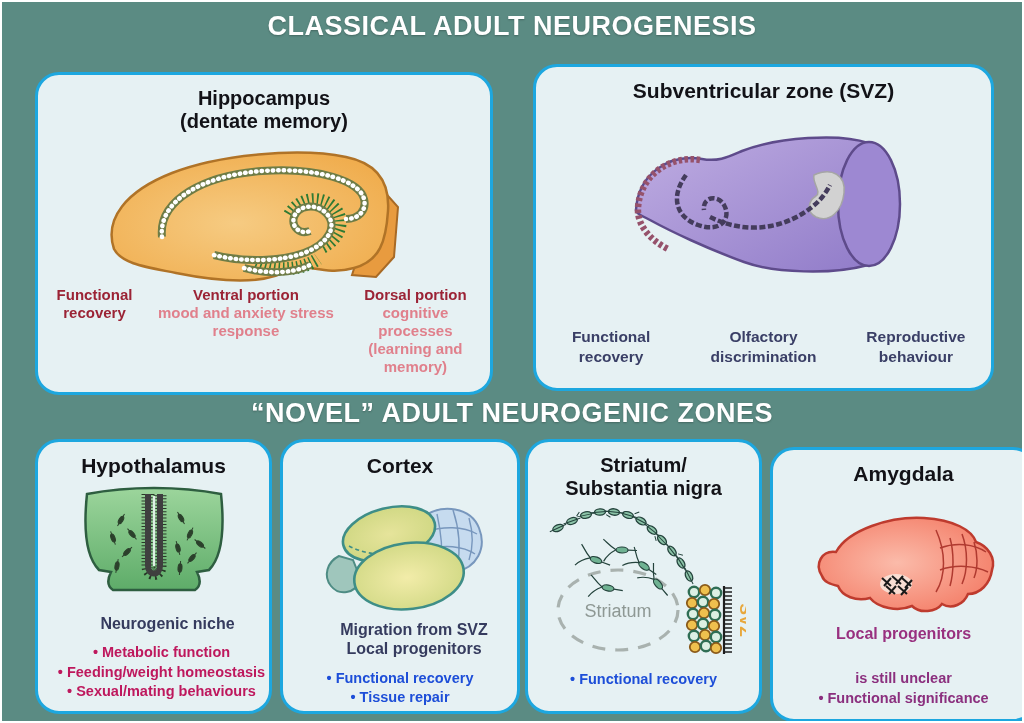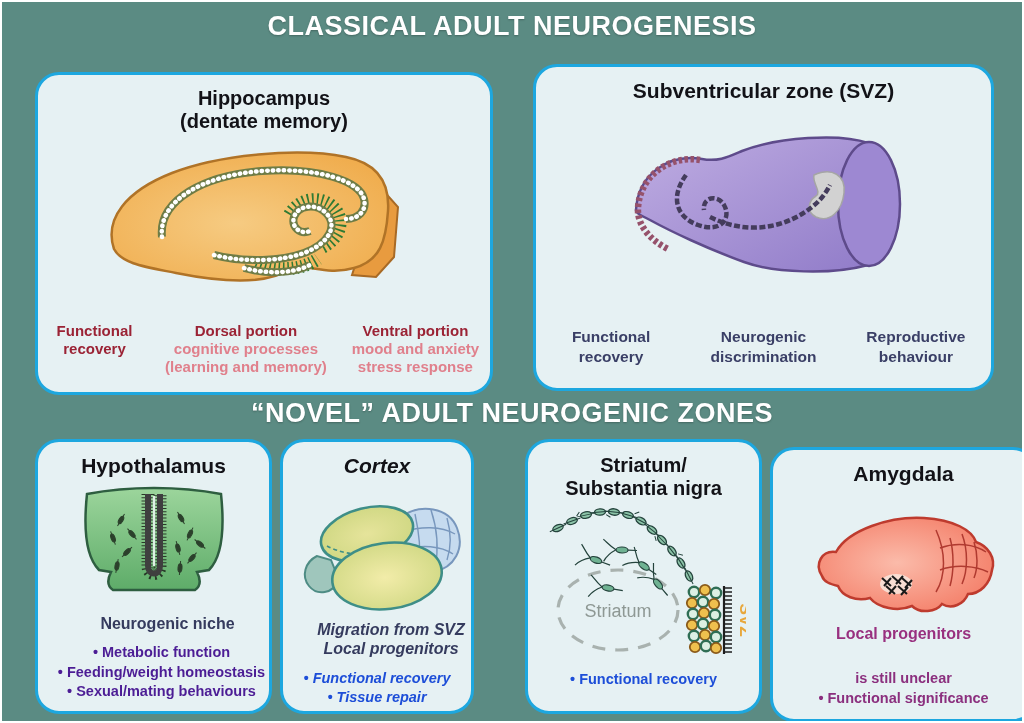--- a/index.html
+++ b/index.html
@@ -17,21 +17,21 @@
   #title-novel{top:396px;}
   .panel{
     position:absolute;background:#E6F1F3;border:3px solid #1DA7DF;
     border-radius:24px;box-sizing:border-box;overflow:hidden;
   }
   
   #panel-hippocampus{left:33px;top:62px;width:458px;height:323px;margin-top:8px;}
   #panel-svz{left:531px;top:62px;width:461px;height:327px;}
   
   #panel-hypothalamus{left:33px;top:437px;width:237px;height:275px;}
-  #panel-cortex{left:278px;top:437px;width:194px;height:275px;font-style:italic;}
+  #panel-cortex{left:278px;top:437px;width:240px;height:275px;}
   #panel-striatum{left:523px;top:437px;width:237px;height:275px;}
   #panel-amygdala{left:768px;top:445px;width:267px;height:275px;}
 
   .panel-title{
     text-align:center;color:#121217;font-weight:bold;font-size:21px;
     line-height:1.15;margin-top:12px;
   }
   .panel-title.two-line{font-size:20px;}
   .illus{display:block;margin:2px auto 0 auto;}
 
@@ -53,21 +53,21 @@
     text-align:center;color:#3A3F66;font-weight:bold;font-size:15.5px;
     line-height:1.25;padding:0 14px;
   }
 
   .caption{
     text-align:center;font-weight:bold;font-size:16px;line-height:1.2;margin-top:4px;
   }
   .caption.navy{color:#353B5E;margin-left:28px;}
   .caption.magenta{color:#98307F;}
   .bullets{margin-top:10px;text-align:center;font-weight:bold;font-size:14.5px;line-height:1.35;}
-  .bullets.purple{color:#4c1d95;margin-left:16px;}
+  .bullets.purple{color:#be185d;margin-left:16px;}
   .bullets.navy{color:#1d4ed8;}
   .bullets.magenta{color:#8B2F7E;}
   .bullet-line{white-space:nowrap;}
   #panel-amygdala .bullets{margin-top:26px;}
   #panel-striatum .bullets{margin-top:2px;}
 </style>
 </head>
 <body>
 
 <div class="section-title" id="title-classical">CLASSICAL ADULT NEUROGENESIS</div>
@@ -103,26 +103,26 @@
       <path d="M150,133 C172,139 198,139 216,130" stroke="#6E7C46" stroke-width="8"></path>
       <path d="M150,133 C172,139 198,139 216,130" stroke="#FFFFFF" stroke-width="4.5" stroke-dasharray="0.5 5" stroke-linecap="round"></path>
     </g>
   </svg>
   <div class="hip-labels">
     <div class="hip-col">
       <div class="hip-head">Functional recovery</div>
       <div class="hip-sub"></div>
     </div>
     <div class="hip-col">
+      <div class="hip-head">Ventral portion</div>
+      <div class="hip-sub">mood and anxiety stress response</div>
+    </div>
+    <div class="hip-col">
       <div class="hip-head">Dorsal portion</div>
       <div class="hip-sub">cognitive processes (learning and memory)</div>
-    </div>
-    <div class="hip-col">
-      <div class="hip-head">Ventral portion</div>
-      <div class="hip-sub">mood and anxiety stress response</div>
     </div>
   </div>
 </div>
 
 <div class="panel" id="panel-svz">
   <div class="panel-title">Subventricular zone (SVZ)</div>
   <svg class="illus" width="340" height="178" viewBox="0 0 340 178" style="margin-top:10px">
     <defs>
       <linearGradient id="svzg" x1="0%" y1="0%" x2="100%" y2="100%">
         <stop offset="0%" stop-color="#BFADE2"></stop>
@@ -139,21 +139,21 @@
 
     <path d="M106,47 C76,42 46,62 44,95 C43,112 56,127 74,136" fill="none" stroke="#96526B" stroke-width="6.5" stroke-dasharray="3.5 2.5"></path>
 
     <g fill="none" stroke="#443C5C" stroke-width="4.5" stroke-dasharray="6 2.5">
       <path d="M92,62 C76,84 82,104 104,112 C126,120 138,106 130,92 C124,81 108,84 110,97"></path>
       <path d="M116,104 C152,122 190,116 218,94 C226,88 232,80 236,72"></path>
     </g>
   </svg>
   <div class="svz-labels">
     <div class="svz-label">Functional recovery</div>
-    <div class="svz-label">Neurogenic discrimination</div>
+    <div class="svz-label">Olfactory discrimination</div>
     <div class="svz-label">Reproductive behaviour</div>
   </div>
 </div>
 
 <div class="panel" id="panel-hypothalamus">
   <div class="panel-title">Hypothalamus</div>
   <svg class="illus" width="190" height="128" viewBox="0 0 190 128" style="margin-top:4px">
     <defs>
       <linearGradient id="hyg" x1="0%" y1="0%" x2="0%" y2="100%">
         <stop offset="0%" stop-color="#9CD59C"></stop>

